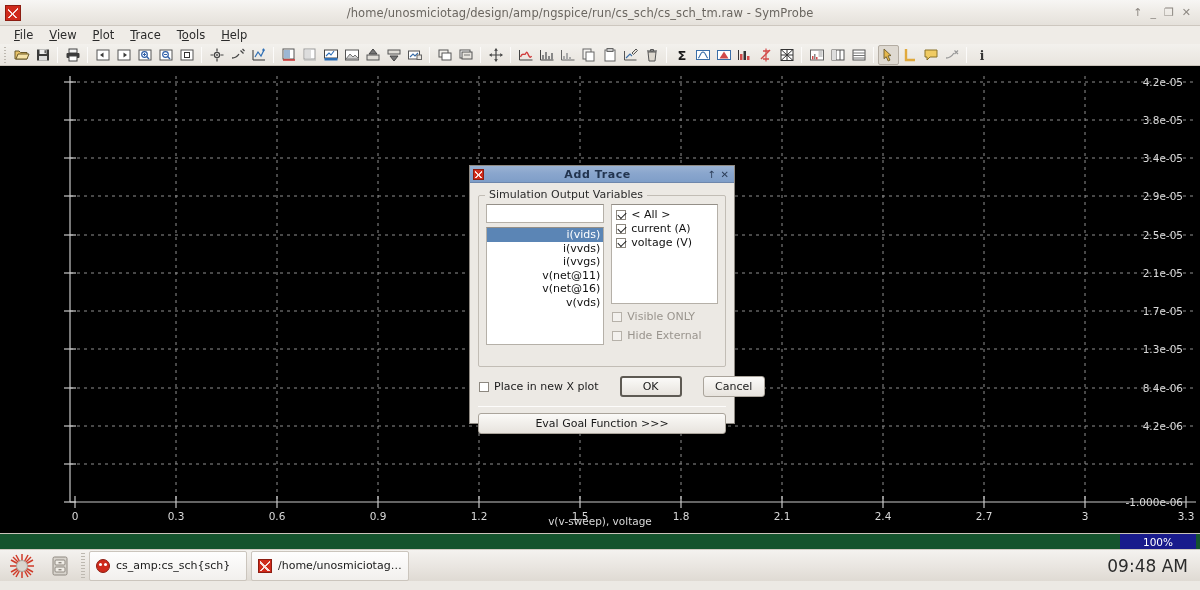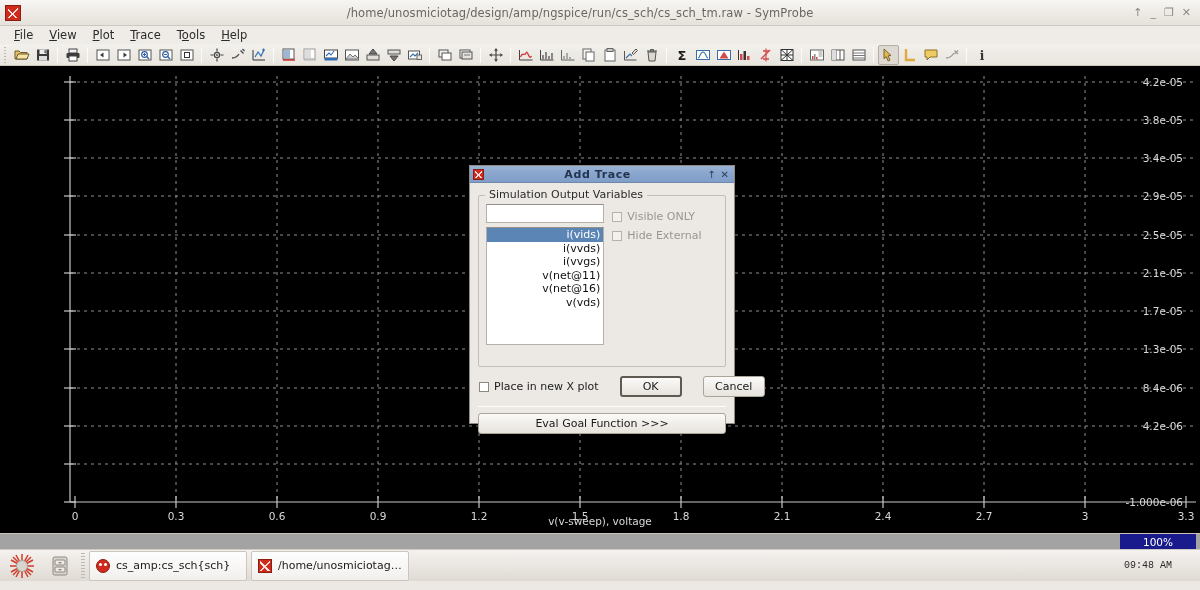--- a/index.html
+++ b/index.html
@@ -214,21 +214,21 @@
     width: 100%; height: 21px;
     background: linear-gradient(to bottom, #fbfaf8, #e7e3dd);
     border: 1px solid #aaa49b; border-radius: 3px;
     font-size: 11px; color: #1a1a1a; cursor: default;
     display: flex; align-items: center; justify-content: center;
   }
 
   
   .statusstrip {
     position: absolute; left: 0; top: 533px; width: 1200px; height: 16px;
-    background: #a3a3a3; border-top: 1px solid #c9c3ba;
+    background: #14532d; border-top: 1px solid #c9c3ba;
     display: flex; align-items: stretch; justify-content: flex-end;
   }
   .zoom-badge {
     width: 76px; background: #191b8c; color: #fff;
     font-size: 10.5px; display: flex; align-items: center; justify-content: center;
     margin-right: 4px;
   }
   .taskbar {
     position: absolute; left: 0; top: 549px; width: 1200px; height: 32px;
     background: linear-gradient(to bottom, #f4f2ef 0%, #e9e5e0 55%, #dfdad3 100%);
@@ -258,22 +258,22 @@
   }
   .tico.raw { background: #cf2a1b; border: 1px solid #8c1d12; }
   .tico.raw::before {
     content: ""; position: absolute; left: 1px; top: 1px; right: 1px; bottom: 1px;
     background:
       linear-gradient(45deg, transparent 40%, #fff 40%, #fff 52%, transparent 52%),
       linear-gradient(-45deg, transparent 40%, #fff 40%, #fff 52%, transparent 52%);
     opacity: .85;
   }
   .clock {
-    margin-left: auto; margin-right: 28px;
-    font-size: 10px; color: #2b2b2b; white-space: nowrap; font-family: Liberation Mono, monospace;
+    margin-left: auto; margin-right: 12px;
+    font-size: 17px; color: #2b2b2b; white-space: nowrap;
   }
 </style>
 </head>
 <body>
 
 <div id="app">
 
   <div class="titlebar">
     <div class="title-icon"></div>
     <div class="title-text">/home/unosmiciotag/design/amp/ngspice/run/cs_sch/cs_sch_tm.raw - SymProbe</div>
@@ -701,20 +701,34 @@
               <div class="list-item selected">i(vids)</div>
               <div class="list-item">i(vvds)</div>
               <div class="list-item">i(vvgs)</div>
               <div class="list-item">v(net@11)</div>
               <div class="list-item">v(net@16)</div>
               <div class="list-item">v(vds)</div>
             </div>
           </div>
 
           <div class="col-right">
+            <div class="checklist">
+              <div class="chk-row">
+                <span class="chk checked"></span>
+                <span class="lbl">&lt; All &gt;</span>
+              </div>
+              <div class="chk-row">
+                <span class="chk checked"></span>
+                <span class="lbl">current (A)</span>
+              </div>
+              <div class="chk-row">
+                <span class="chk checked"></span>
+                <span class="lbl">voltage (V)</span>
+              </div>
+            </div>
             <div class="below-checks">
               <div class="chk-row disabled">
                 <span class="chk disabled"></span>
                 <span class="lbl">Visible ONLY</span>
               </div>
               <div class="chk-row disabled">
                 <span class="chk disabled"></span>
                 <span class="lbl">Hide External</span>
               </div>
             </div>

